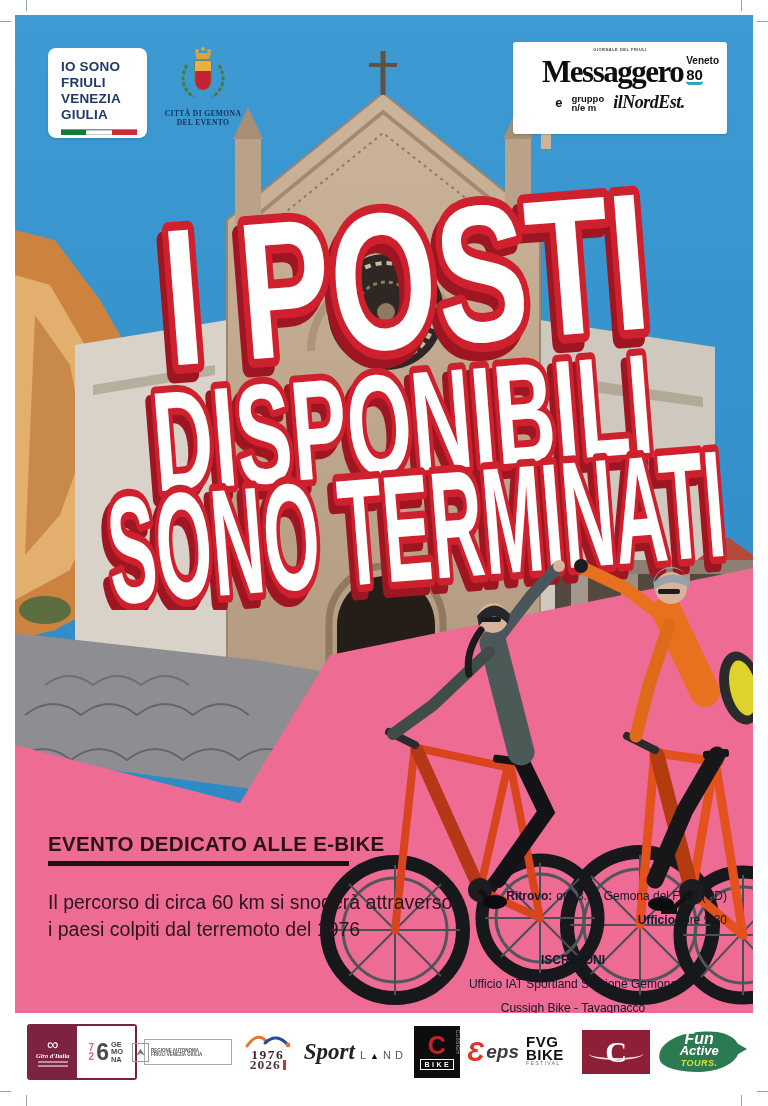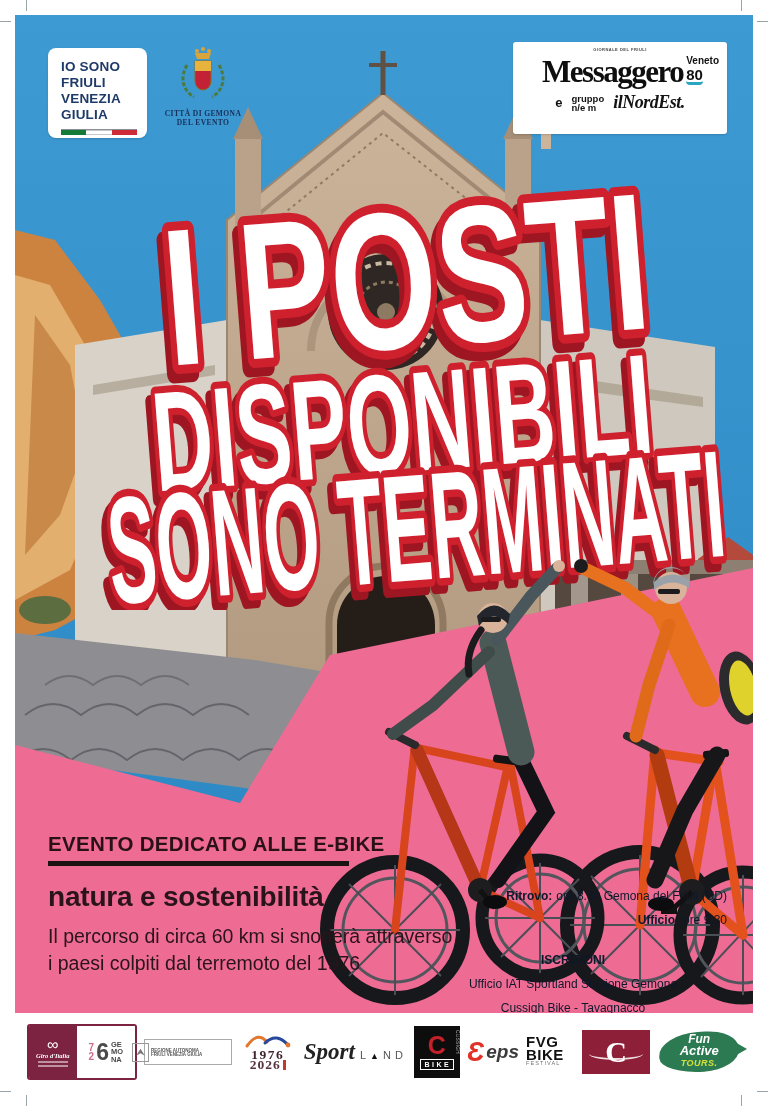--- a/index.html
+++ b/index.html
@@ -84,21 +84,21 @@
   .lg-fvg{flex-direction:column;align-items:flex-start;line-height:13px;}
   .fvg-big{font-size:15px;font-weight:900;color:#111;letter-spacing:.5px;line-height:13px;}
   .fvg-small{font-size:8px;transform:scale(.7);transform-origin:left top;color:#777;letter-spacing:1.5px;line-height:8px;}
   .lg-cussr{width:68px;height:44px;background:#8e1f38;position:relative;}
   .cr-c{color:#fff;font-size:30px;font-weight:800;font-family:"Liberation Serif",serif;line-height:30px;}
   .cr-swoosh{position:absolute;left:7px;top:18px;width:54px;height:10px;border-bottom:2px solid rgba(255,255,255,.85);border-radius:50%;}
   .lg-fun{width:84px;height:46px;position:relative;}
   .fun-shape{position:absolute;left:2px;top:3px;width:80px;height:40px;background:#2c7a52;border-radius:55% 45% 50% 60%/60% 50% 55% 45%;transform:rotate(-4deg);}
   .fun-tip{position:absolute;right:-6px;top:12px;width:0;height:0;border-left:14px solid #2c7a52;border-top:8px solid transparent;border-bottom:8px solid transparent;}
   .fun-text{position:absolute;left:0;top:4px;width:84px;text-align:center;font-style:italic;font-weight:900;color:#fff;line-height:12px;}
-  .fun-l1{font-size:12px;}
+  .fun-l1{font-size:16px;}
   .fun-l2{font-size:13px;}
   .fun-l3{font-size:9px;color:#d3e23c;letter-spacing:.5px;}
 </style>
 </head>
 <body>
 
 <div class="page">
 
   <div class="crop h" style="left:0;top:21px"></div>
   <div class="crop v" style="left:26px;top:0"></div>
@@ -342,21 +342,20 @@
           <div>n/e m</div>
         </span>
         <span class="msg-nordest">ilNordEst.</span>
       </div>
     </div>
 
     <div class="banner">EVENTO DEDICATO ALLE E-BIKE</div>
     <div class="banner-bar"></div>
 
     <div class="left-col">
-      <div class="lh1">natura e sostenibilità</div>
       <div class="lbody">
         <div>Il percorso di circa 60 km si snoderà attraverso</div>
         <div>i paesi colpiti dal terremoto del 1976</div>
       </div>
     </div>
 
     <div class="right-col">
       <div><b>Ritrovo:</b><span>ore 8.30 Gemona del Friuli (UD)</span></div>
       <div><b>Ufficio:</b><span>ore 9.30</span></div>
       <div class="iscr">

